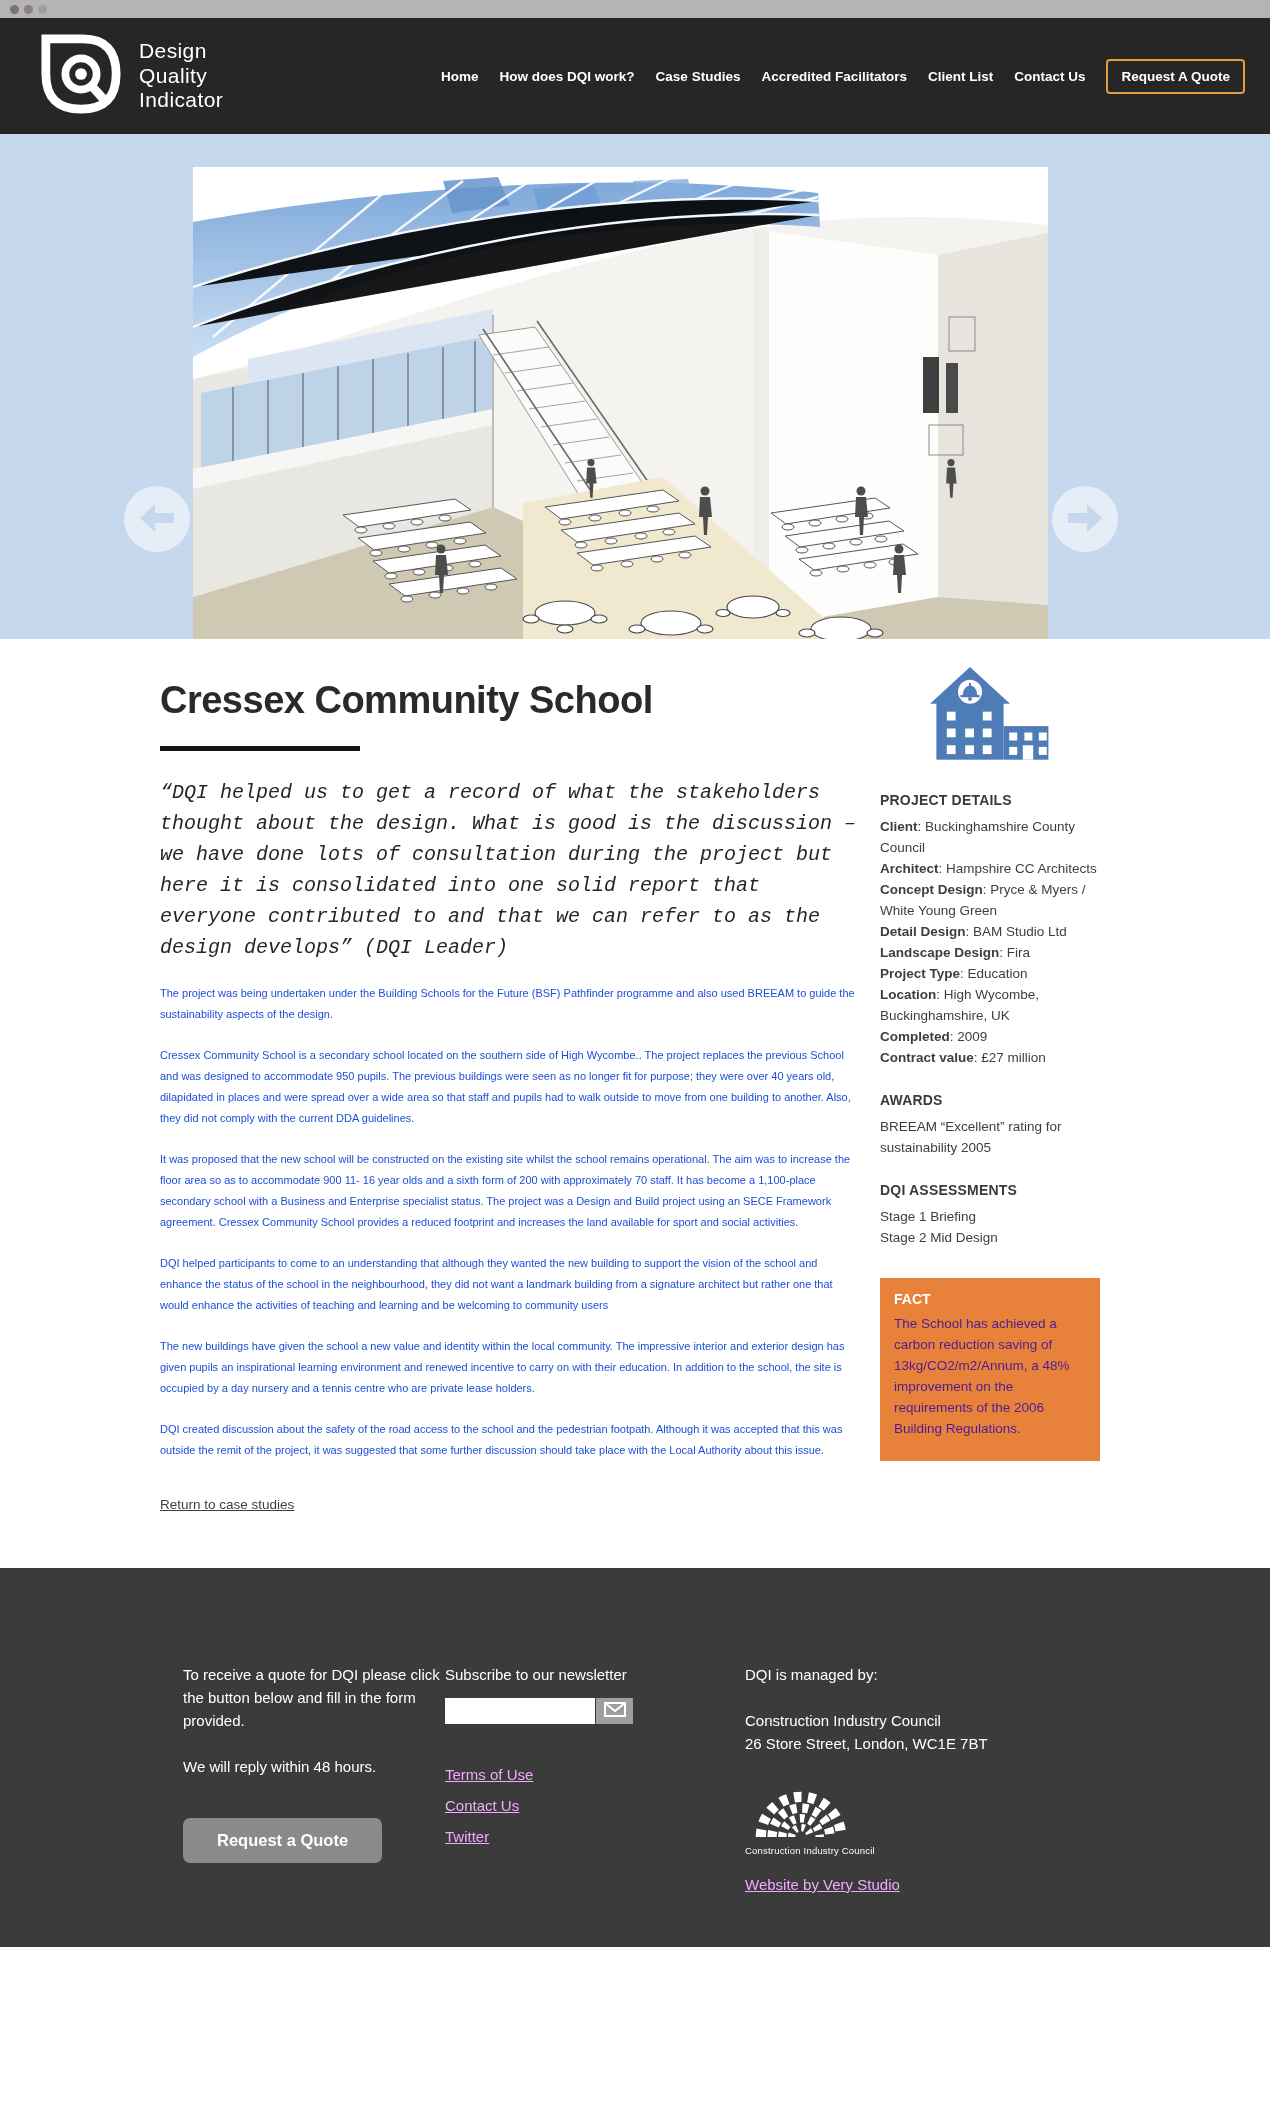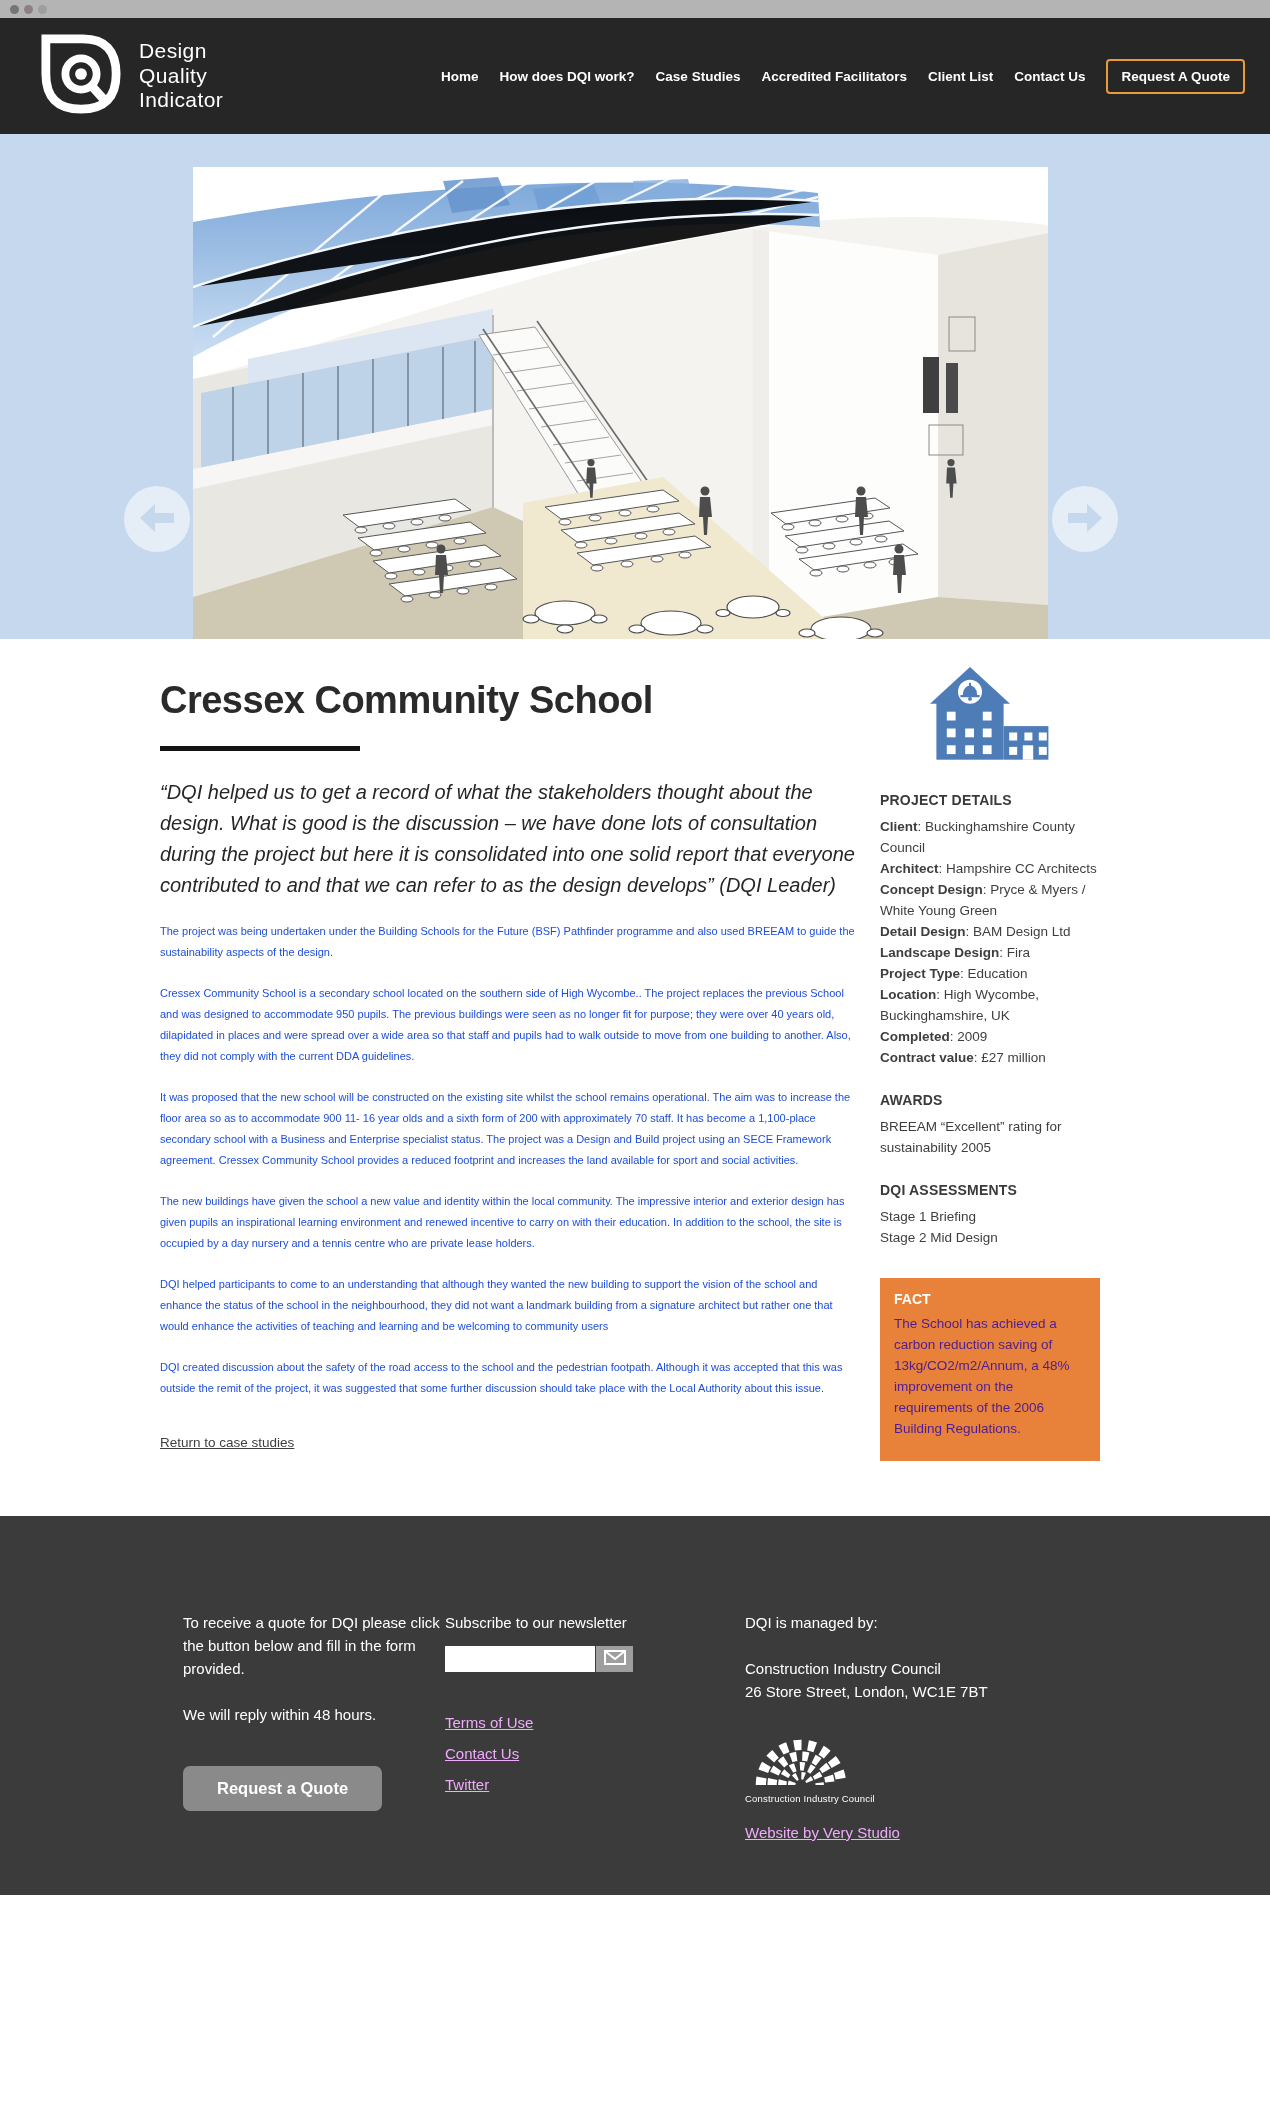--- a/index.html
+++ b/index.html
@@ -38,21 +38,21 @@
   .arrow-left { left:124px; } .arrow-right { left:1052px; }
 
   
   .main { display:flex; padding:40px 165px 55px 160px; background:#fff; }
   .col-left { width:700px; }
   .col-right { width:220px; margin-left:20px; }
 
   h1.page-title { font-size:38px; font-weight:bold; color:#2a2a2a; letter-spacing:-.5px; }
   .title-rule { width:200px; height:5px; background:#141414; margin-top:24px; }
   .lead-quote { margin-top:26px; font-size:20px; font-style:italic; line-height:31px;
-                color:#262626; }
+                color:#262626;font-family:Liberation Mono, monospace; }
   .body-copy p { font-size:11px; line-height:21px; color:#1d4ed8; margin-top:20px; }
   .return-link { display:inline-block; margin-top:36px; font-size:13.5px;
                  color:#3e3e3e; text-decoration:underline; }
 
   .school-icon { margin:-14px 0 28px 50px; }
   .side-h { font-size:14px; font-weight:bold; color:#3a3a3a; letter-spacing:.2px;
             margin-bottom:8px; }
   .side-block { font-size:13.5px; line-height:21px; color:#3e3e3e; }
   .detail .dl { font-weight:bold; }
   .detail .dl::after { content:": "; font-weight:normal; }
@@ -325,22 +325,22 @@
 
 <div class="main">
   <div class="col-left">
     <h1 class="page-title">Cressex Community School</h1>
     <div class="title-rule"></div>
     <div class="lead-quote">“DQI helped us to get a record of what the stakeholders thought about the design. What is good is the discussion – we have done lots of consultation during the project but here it is consolidated into one solid report that everyone contributed to and that we can refer to as the design develops” (DQI Leader)</div>
     <div class="body-copy">
       <p>The project was being undertaken under the Building Schools for the Future (BSF) Pathfinder programme and also used BREEAM to guide the sustainability aspects of the design.</p>
       <p>Cressex Community School is a secondary school located on the southern side of High Wycombe.. The project replaces the previous School and was designed to accommodate 950 pupils. The previous buildings were seen as no longer fit for purpose; they were over 40 years old, dilapidated in places and were spread over a wide area so that staff and pupils had to walk outside to move from one building to another. Also, they did not comply with the current DDA guidelines.</p>
       <p>It was proposed that the new school will be constructed on the existing site whilst the school remains operational. The aim was to increase the floor area so as to accommodate 900 11- 16 year olds and a sixth form of 200 with approximately 70 staff. It has become a 1,100-place secondary school with a Business and Enterprise specialist status. The project was a Design and Build project using an SECE Framework agreement. Cressex Community School provides a reduced footprint and increases the land available for sport and social activities.</p>
+      <p>DQI helped participants to come to an understanding that although they wanted the new building to support the vision of the school and enhance the status of the school in the neighbourhood, they did not want a landmark building from a signature architect but rather one that would enhance the activities of teaching and learning and be welcoming to community users</p>
       <p>The new buildings have given the school a new value and identity within the local community. The impressive interior and exterior design has given pupils an inspirational learning environment and renewed incentive to carry on with their education. In addition to the school, the site is occupied by a day nursery and a tennis centre who are private lease holders.</p>
-      <p>DQI helped participants to come to an understanding that although they wanted the new building to support the vision of the school and enhance the status of the school in the neighbourhood, they did not want a landmark building from a signature architect but rather one that would enhance the activities of teaching and learning and be welcoming to community users</p>
       <p>DQI created discussion about the safety of the road access to the school and the pedestrian footpath. Although it was accepted that this was outside the remit of the project, it was suggested that some further discussion should take place with the Local Authority about this issue.</p>
     </div>
     <a href="#" class="return-link">Return to case studies</a>
   </div>
 
   <div class="col-right">
     <div class="school-icon">
       <svg width="120" height="95" viewBox="0 0 150 118">
         <g fill="#4e7cb7">
           <polygon points="50,2 100,48 0,48"></polygon>
@@ -370,21 +370,21 @@
           <rect x="116" y="100" width="13" height="18"></rect>
         </g>
       </svg>
     </div>
 
     <div class="side-h">PROJECT DETAILS</div>
     <div class="side-block">
       <span class="detail"><span class="dl">Client</span><span class="dv">Buckinghamshire County Council</span></span><br>
       <span class="detail"><span class="dl">Architect</span><span class="dv">Hampshire CC Architects</span></span><br>
       <span class="detail"><span class="dl">Concept Design</span><span class="dv">Pryce &amp; Myers / White Young Green</span></span><br>
-      <span class="detail"><span class="dl">Detail Design</span><span class="dv">BAM Design Ltd</span></span><br>
+      <span class="detail"><span class="dl">Detail Design</span><span class="dv">BAM Studio Ltd</span></span><br>
       <span class="detail"><span class="dl">Landscape Design</span><span class="dv">Fira</span></span><br>
       <span class="detail"><span class="dl">Project Type</span><span class="dv">Education</span></span><br>
       <span class="detail"><span class="dl">Location</span><span class="dv">High Wycombe, Buckinghamshire, UK</span></span><br>
       <span class="detail"><span class="dl">Completed</span><span class="dv">2009</span></span><br>
       <span class="detail"><span class="dl">Contract value</span><span class="dv">£27 million</span></span>
     </div>
 
     <div class="side-h mt24">AWARDS</div>
     <div class="side-block">BREEAM “Excellent” rating for sustainability 2005</div>
 

